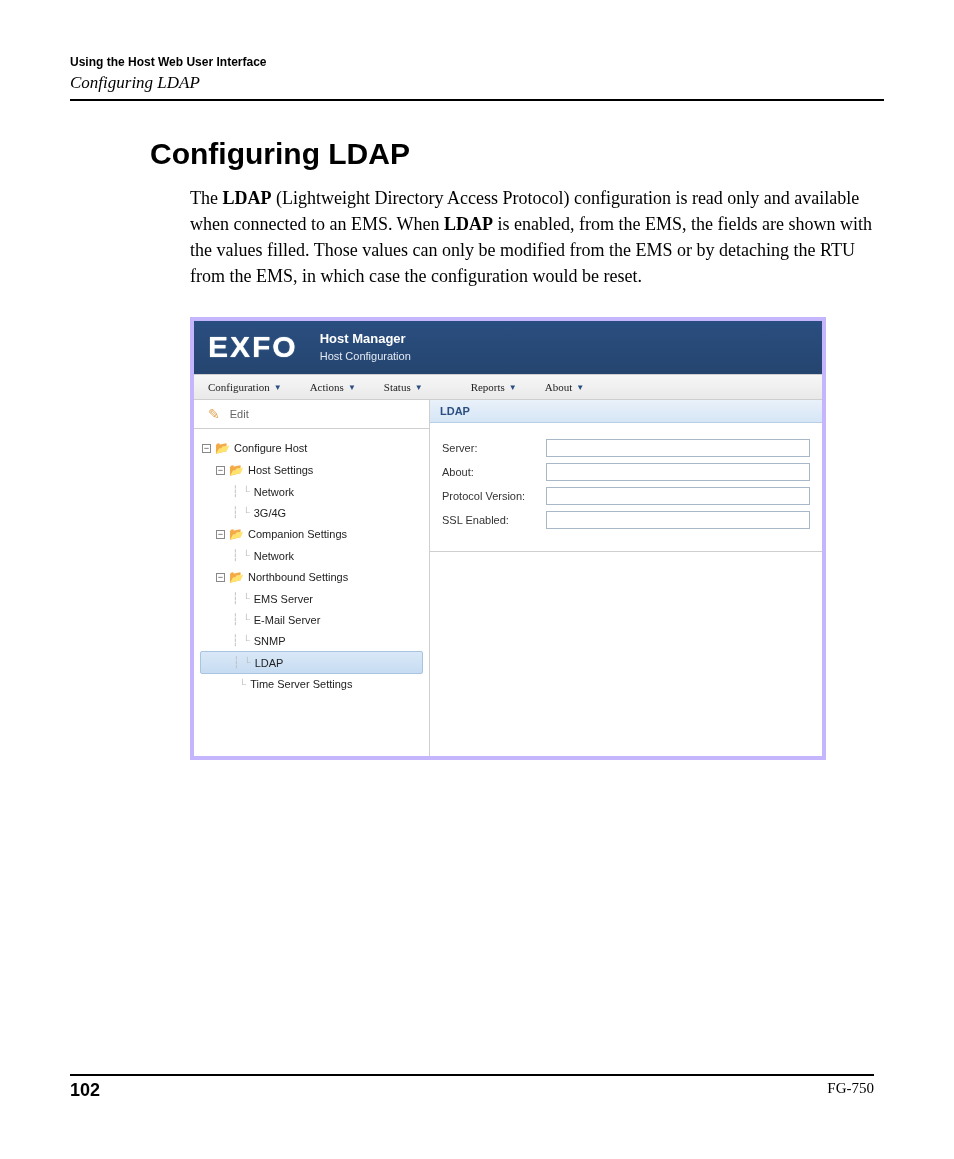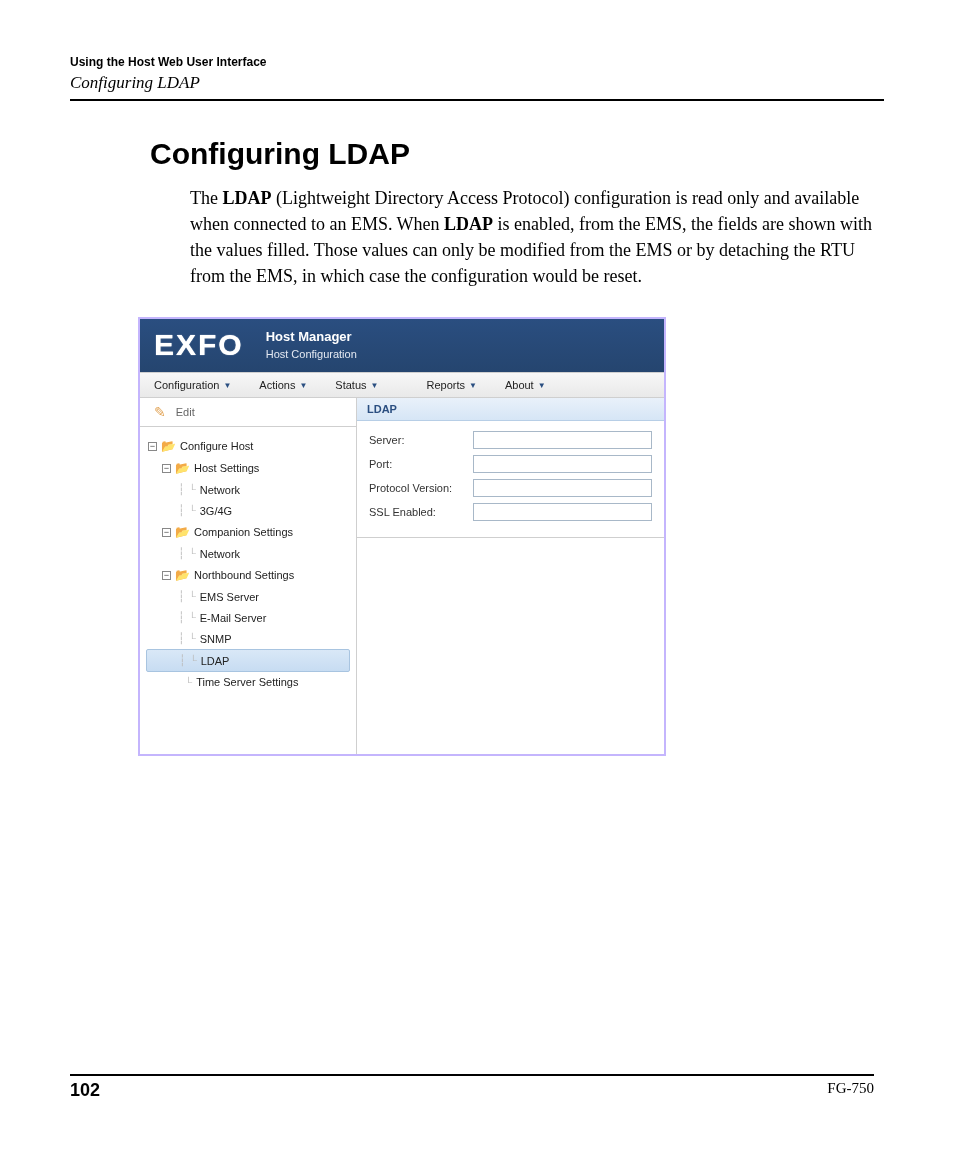--- a/index.html
+++ b/index.html
@@ -40,23 +40,23 @@
     font-size: 18px;
     line-height: 1.45;
     margin-left: 120px;
     margin-right: 10px;
   }
   .body-text .b { font-weight: bold; }
   .body-text .i { }
 
   
   .shot-wrap {
-    margin: 28px 0 0 68px;
-    width: 528px;
-    border: 2px solid #c4b5fd;
+    margin: 28px 0 0 120px;
+    width: 636px;
+    border: 4px solid #c4b5fd;
   }
   .app-header {
     background: linear-gradient(#2a4e80, #25456f);
     display: flex;
     align-items: center;
     padding: 10px 14px 12px 14px;
     color: #fff;
   }
   .logo {
     font-family: "Arial Black", Arial, sans-serif;
@@ -68,21 +68,21 @@
   }
   .app-titles { margin-left: 22px; font-family: Verdana, Tahoma, sans-serif; }
   .app-title { font-weight: 700; font-size: 13px; }
   .app-sub { font-size: 11px; margin-top: 4px; color: #e4e9f2; }
 
   .menubar {
     background: linear-gradient(#f7f7f7,#e9e9e9);
     border-top: 1px solid #cfcfcf;
     border-bottom: 1px solid #cfcfcf;
     display: flex;
-    font-family: Liberation Sans, sans-serif;
+    font-family: Liberation Serif, serif;
     font-size: 11px;
   }
   .menubar .mitem {
     padding: 6px 14px;
     cursor: pointer;
     color: #222;
     display: flex; align-items: center; gap: 4px;
   }
   .caret { color: #2a4e80; font-size: 8px; }
 
@@ -132,21 +132,21 @@
     font-family: Verdana, Tahoma, sans-serif;
     font-size: 11px;
   }
   .panel-head {
     background: linear-gradient(#e9f1fa,#d6e6f6);
     border-bottom: 1px solid #b7cee6;
     color: #2a4e80;
     font-weight: 700;
     padding: 5px 10px;
   }
-  .form { padding: 10px 12px; border-bottom: 1px solid #cfcfcf;}
+  .form { padding: 16px 12px; border-bottom: 1px solid #cfcfcf;}
   .frow { display: flex; align-items: center; margin-bottom: 6px; }
   .flabel { width: 104px; color: #333; }
   .finput {
     flex: 1; height: 18px;
     border: 1px solid #a8b8c8;
     background: #fff;
   }
 
   .footer {
     position: absolute;
@@ -284,21 +284,21 @@
     </div>
 
     <div class="content">
       <div class="panel-head">LDAP</div>
       <div class="form">
         <div class="frow">
           <div class="flabel">Server:</div>
           <input class="finput" value="" style="">
         </div>
         <div class="frow">
-          <div class="flabel">Port:</div>
+          <div class="flabel">About:</div>
           <input class="finput" value="" style="">
         </div>
         <div class="frow">
           <div class="flabel">Protocol Version:</div>
           <input class="finput" value="" style="">
         </div>
         <div class="frow">
           <div class="flabel">SSL Enabled:</div>
           <input class="finput" value="" style="">
         </div>

